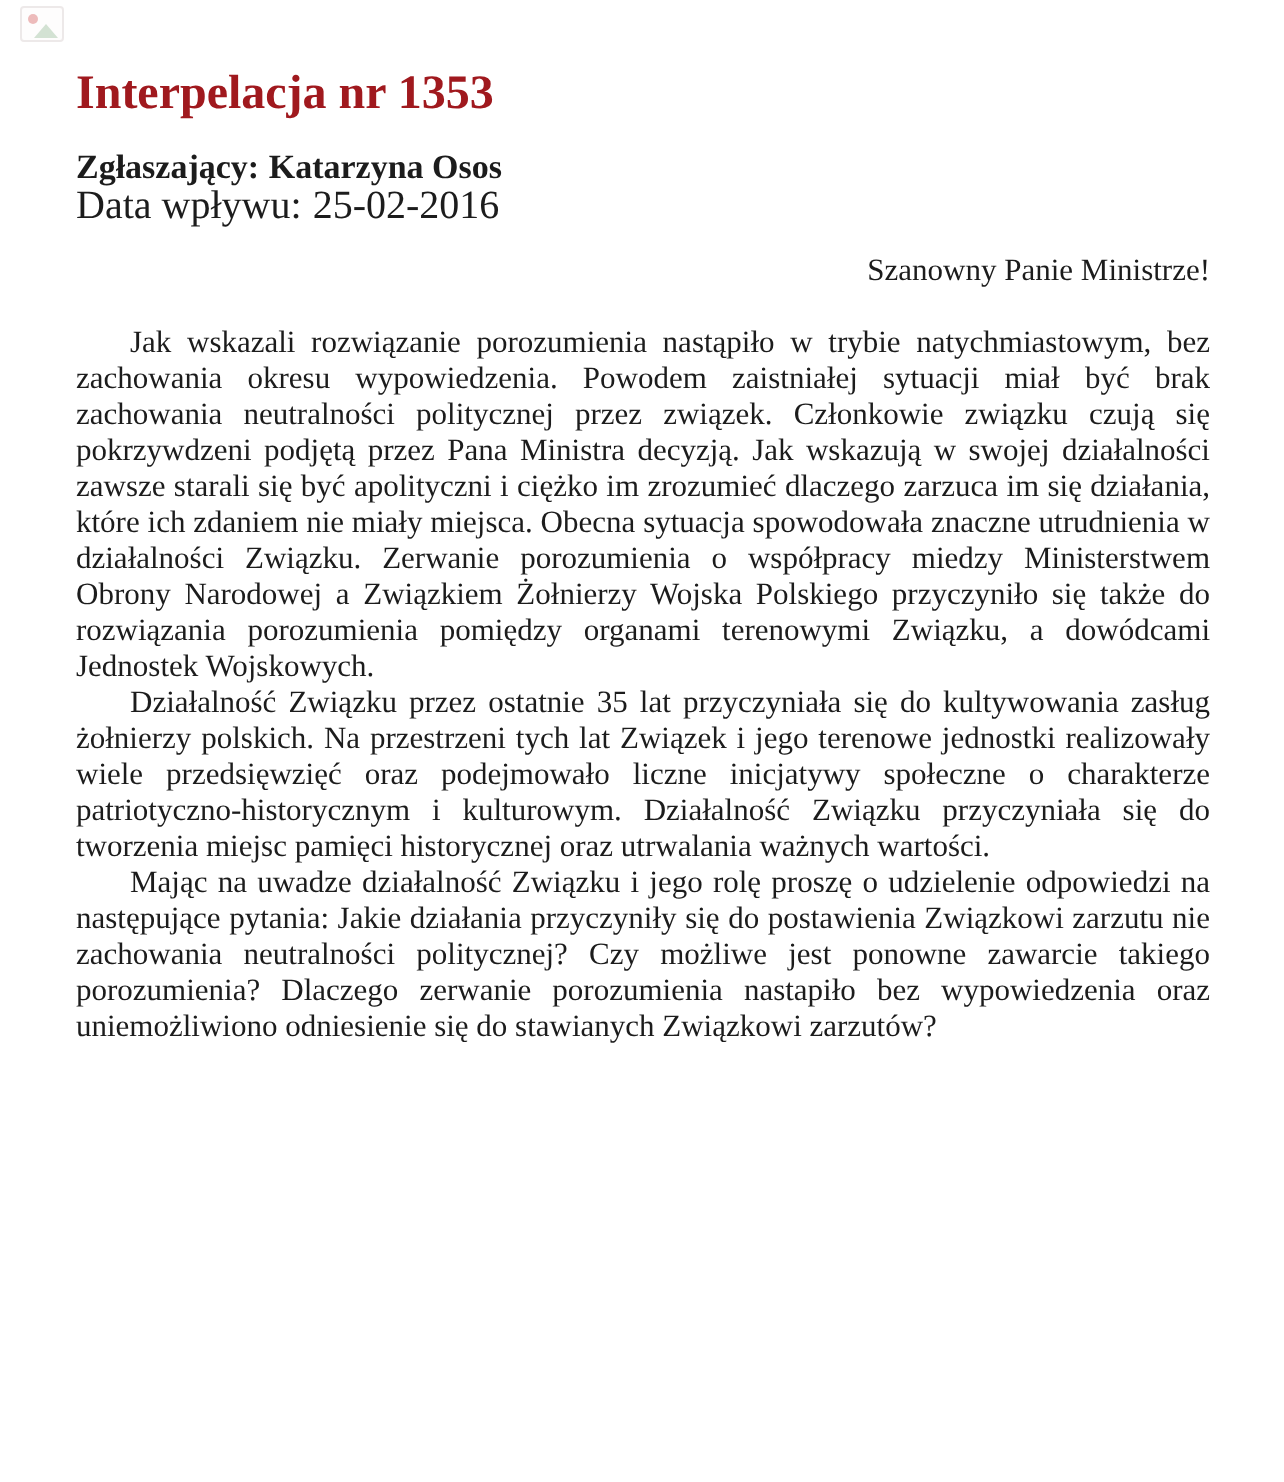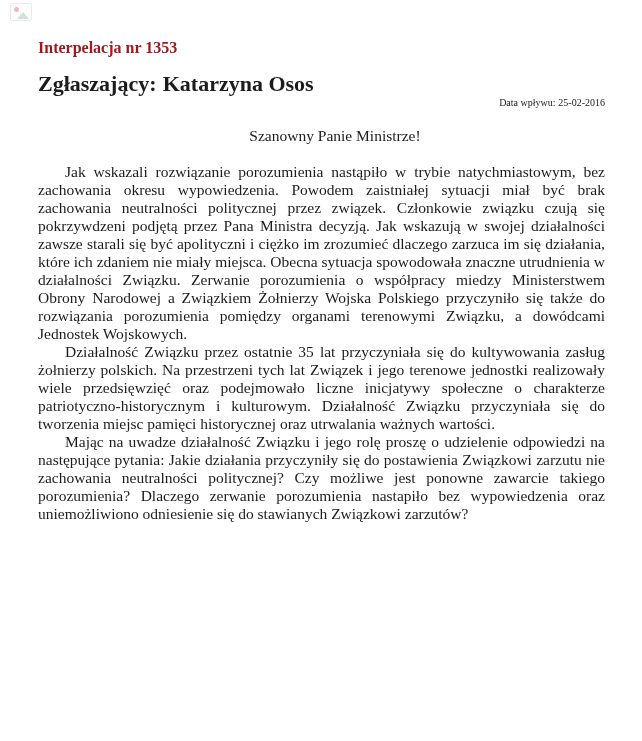--- a/index.html
+++ b/index.html
@@ -40,54 +40,53 @@
   .corner-icon .hill {
     position: absolute;
     right: 2px; bottom: 1px;
     width: 0; height: 0;
     border-left: 6px solid transparent;
     border-right: 6px solid transparent;
     border-bottom: 7px solid #9fbf9f;
   }
   .doc-title {
     margin: 0;
-    font-size: 16px;
+    font-size: 24px;
     line-height: 23px;
     font-weight: bold;
     color: var(--accent, #a0191e);
   }
   .doc-title .t-line { display: block; }
   .doc-title .t-subject { display: block; text-align: justify; }
   .meta { margin-top: 15px; }
   .submitter-line {
     margin: 0;
-    font-size: 22px;
+    font-size: 17px;
     line-height: 20px;
     font-weight: bold;
   }
   .submitter-line .lbl { margin-right: 0.28em; }
   .date-line {
     margin: 0;
-    font-size: 10px;
+    font-size: 20px;
     line-height: 18px;
-    text-align: right;
   }
   .date-line .lbl { margin-right: 0.28em; }
   .body-text {
     margin-top: 15px;
     font-size: 15.5px;
     line-height: 18px;
     text-align: justify;
   }
   .body-text p {
     margin: 0;
     text-indent: 27px;
   }
   .salutation {
-    text-align: center;
+    text-align: right;
     margin-bottom: 18px !important;
   }
 </style>
 </head>
 <body style="color: rgb(28, 28, 28); background: rgb(255, 255, 255);">
 
 <div class="corner-icon">
   <span class="dot"></span>
   <span class="hill"></span>
 </div>

